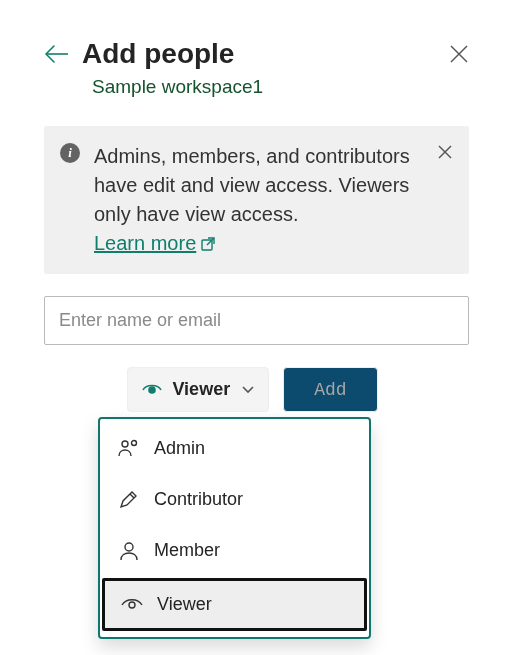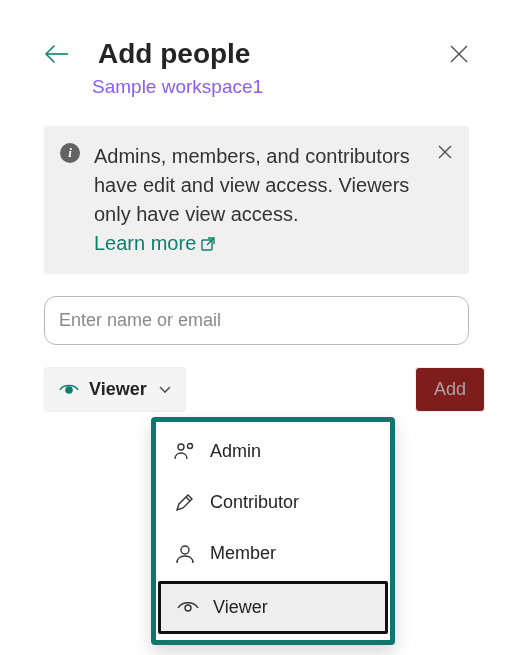--- a/index.html
+++ b/index.html
@@ -8,40 +8,40 @@
       background: #fff;
       width: 505px;
       height: 655px;
       position: relative;
       color: #242424;
     }
     .header-row {
       display: flex;
       align-items: center;
       padding: 38px 36px 0 44px;
-      gap: 28px;
+      gap: 12px;
     }
     .back-arrow {
       color: #0f7e6c;
       cursor: pointer;
       display: inline-flex;
     }
     .title {
       font-size: 28px;
       font-weight: 700;
       flex: 1;
     }
     .close-btn {
       cursor: pointer;
       color: #555;
       display: inline-flex;
     }
     .subtitle {
       font-size: 19px;
-      color: #8b5cf6;
+      color: #14532d;
       margin: 6px 36px 0 92px;
     }
     .info-box {
       background: #f0f0f0;
       margin: 28px 36px 0 44px;
       padding: 16px 16px 16px 16px;
       display: flex;
       align-items: flex-start;
       gap: 14px;
       border-radius: 2px;
@@ -63,20 +63,21 @@
       margin-top: 1px;
     }
     .info-text {
       font-size: 20px;
       line-height: 1.45;
       color: #333;
       flex: 1;
     }
     .learn-link {
       color: #0f7e6c;
+      text-decoration: underline;
       cursor: pointer;
       display: inline-flex;
       align-items: center;
       gap: 4px;
     }
     .ext-icon {
       display: inline-flex;
       color: #0f7e6c;
     }
     .info-close {
@@ -86,63 +87,64 @@
       margin-top: 2px;
     }
     .input-wrap {
       margin: 22px 36px 0 44px;
     }
     .name-input {
       width: 100%;
       padding: 13px 14px;
       font-size: 18px;
       border: 1px solid #b9b9b9;
-      border-radius: 12px;
+      border-radius: 2px;
       outline: none;
       color: #333;
     }
     .name-input::placeholder { color: #8a8a8a; }
     .controls-row {
-      margin: 22px 20px 0 44px;
-      display: flex;
-      justify-content: space-between;
+      margin: 22px 44px 0 44px;
+      display: flex;
+      justify-content: center;
       gap: 14px;
       position: relative;
     }
     .role-btn {
       background: #f4f4f4;
       border: 1px solid #eee;
       border-radius: 4px;
       padding: 11px 14px;
       font-size: 18px;
       font-weight: 600;
       display: flex;
       align-items: center;
       gap: 10px;
       cursor: pointer;
       color: #242424;
     }
     .eye-icon { color: #0f7e6c; display: inline-flex; }
     .chevron { color: #555; display: inline-flex; margin-left: 2px; }
     .add-btn {
-      background: #7f1d1d;
+      background: #0c4a6e;
       border: 1px solid #eee;
       border-radius: 4px;
-      padding: 11px 18px;
+      padding: 11px 30px;
       font-size: 18px;
       color: #a6a6a6;
       cursor: default;
+      font-family: Liberation Mono, monospace;
     }
     .dropdown {
       position: absolute;
       top: 50px;
       right: 90px;
-      width: 244px;
+      width: 273px;
       background: #fff;
-      border: 5px solid #0f766e;
+      border: 2px solid #0f766e;
       border-radius: 4px;
       box-shadow: 0 8px 18px rgba(0,0,0,0.15);
       padding: 4px 0;
     }
     .dropdown-item {
       display: flex;
       align-items: center;
       gap: 14px;
       padding: 15px 18px;
       font-size: 18px;

